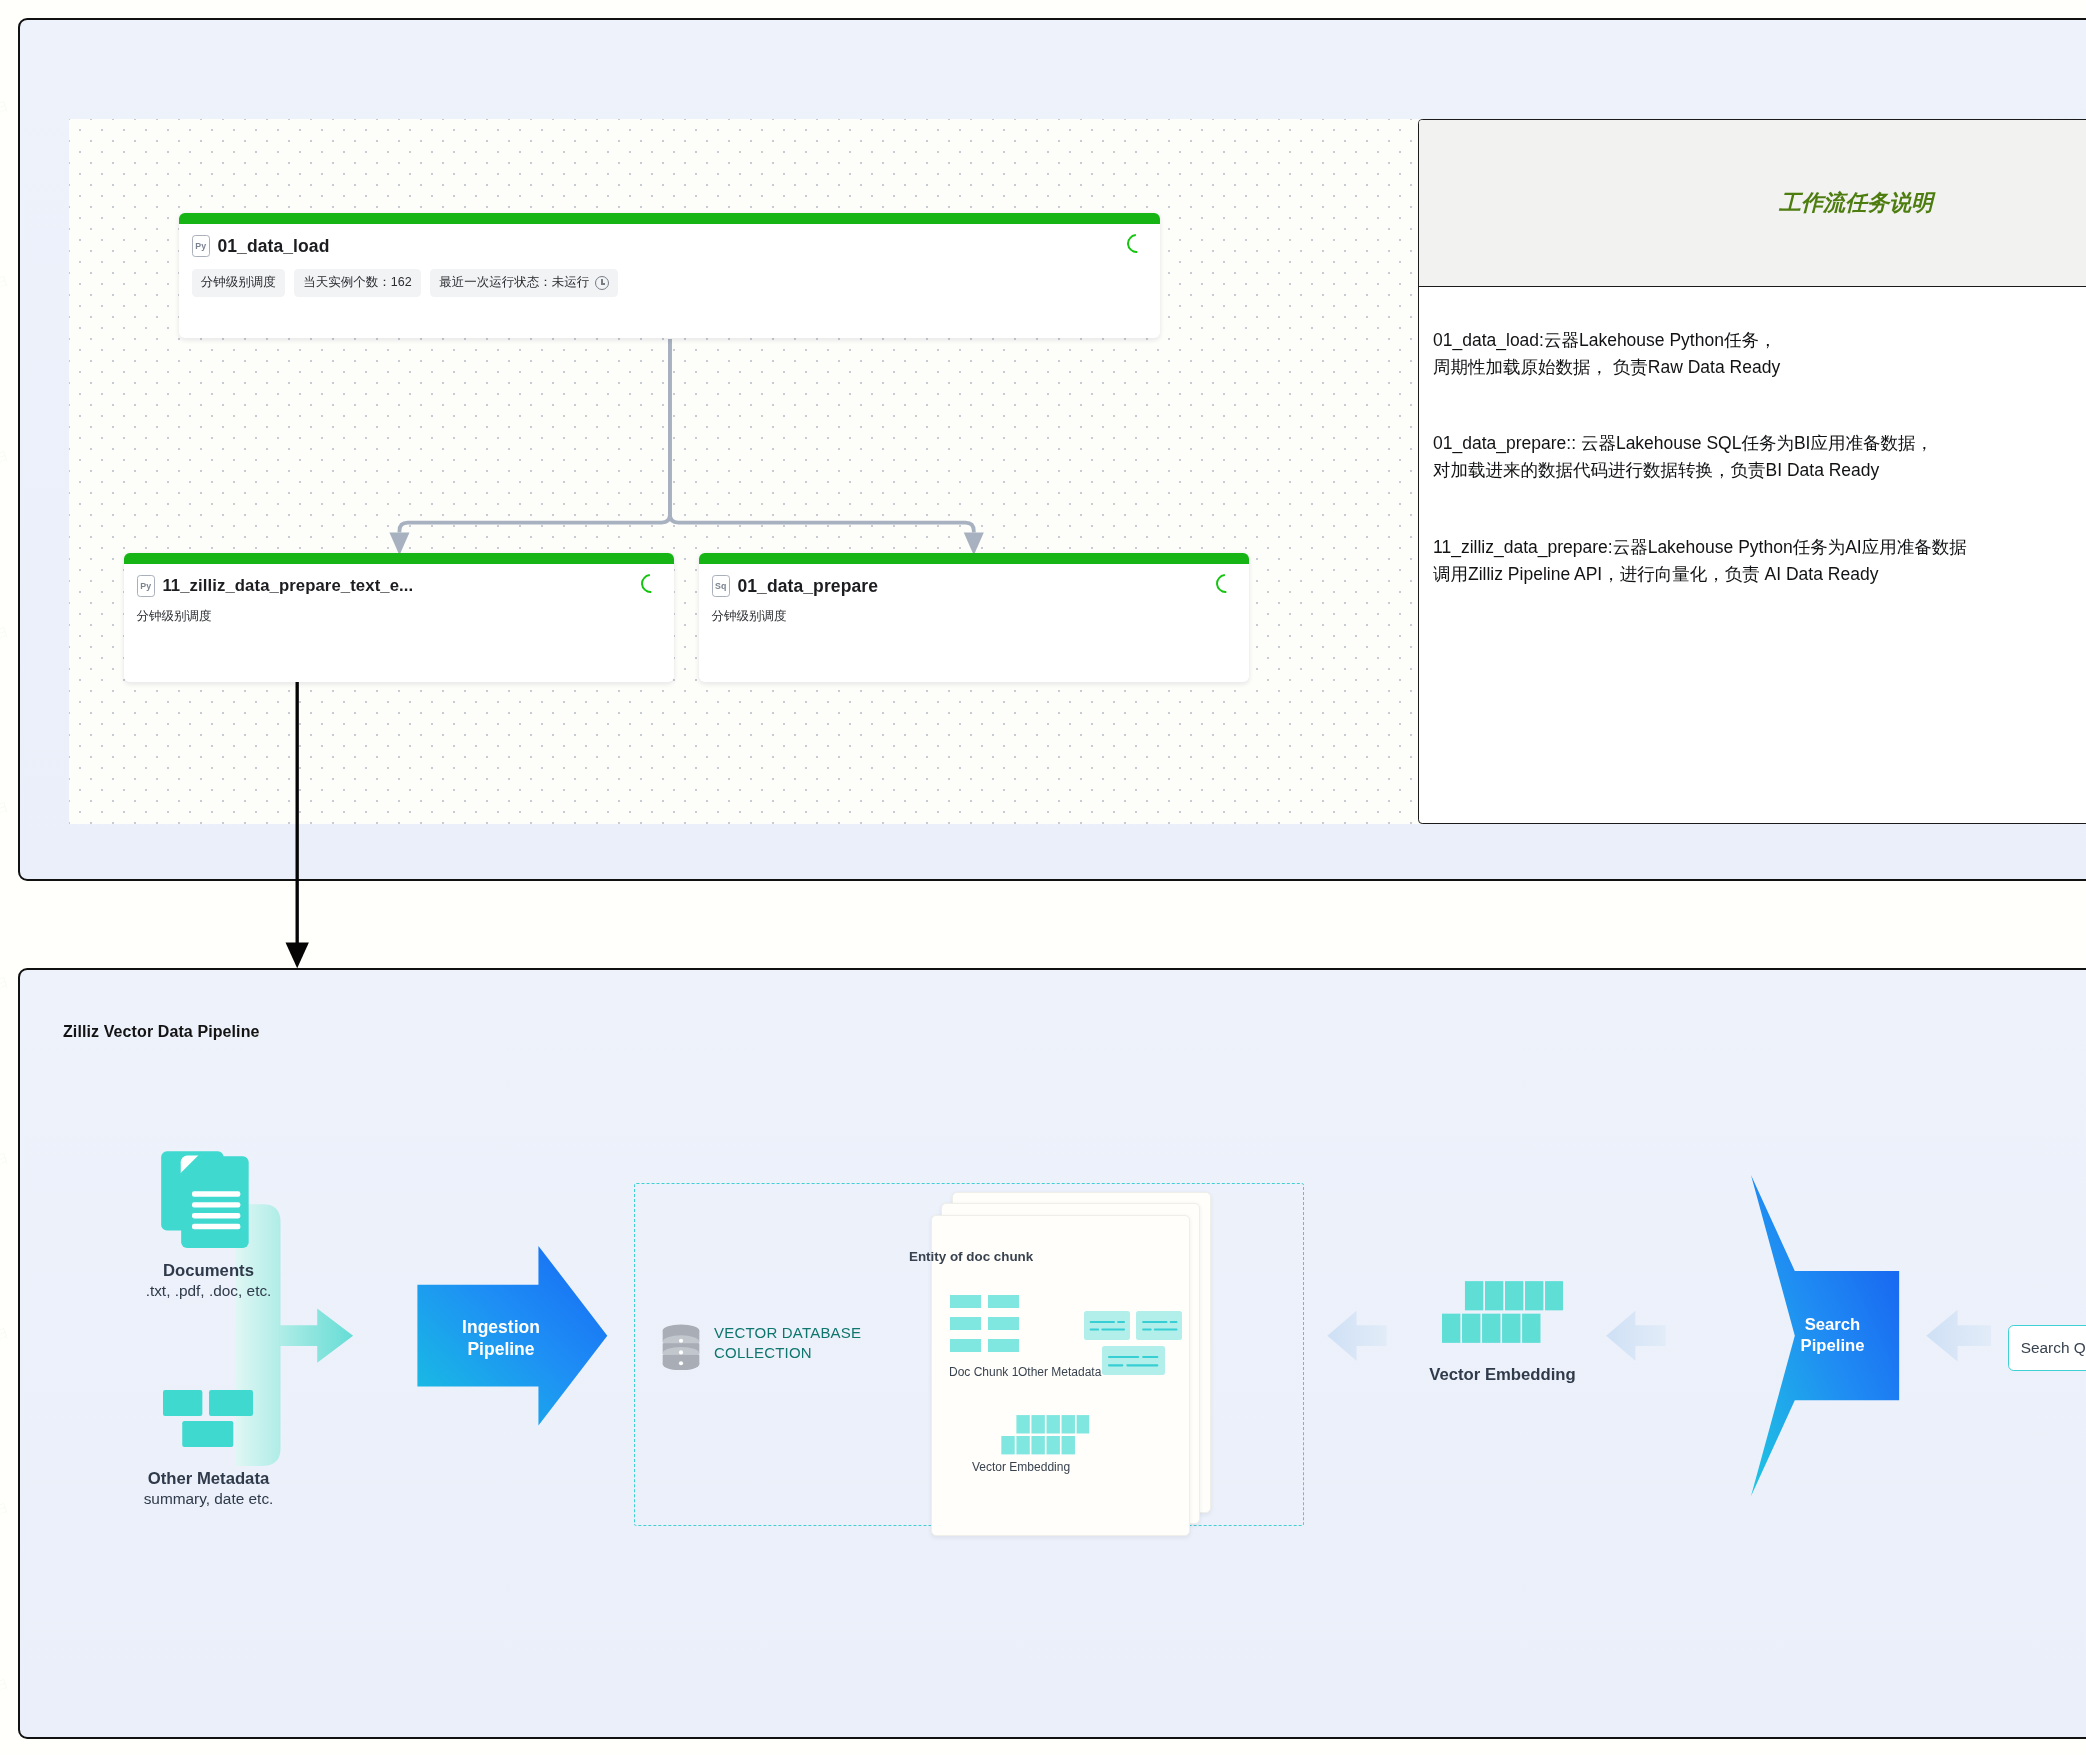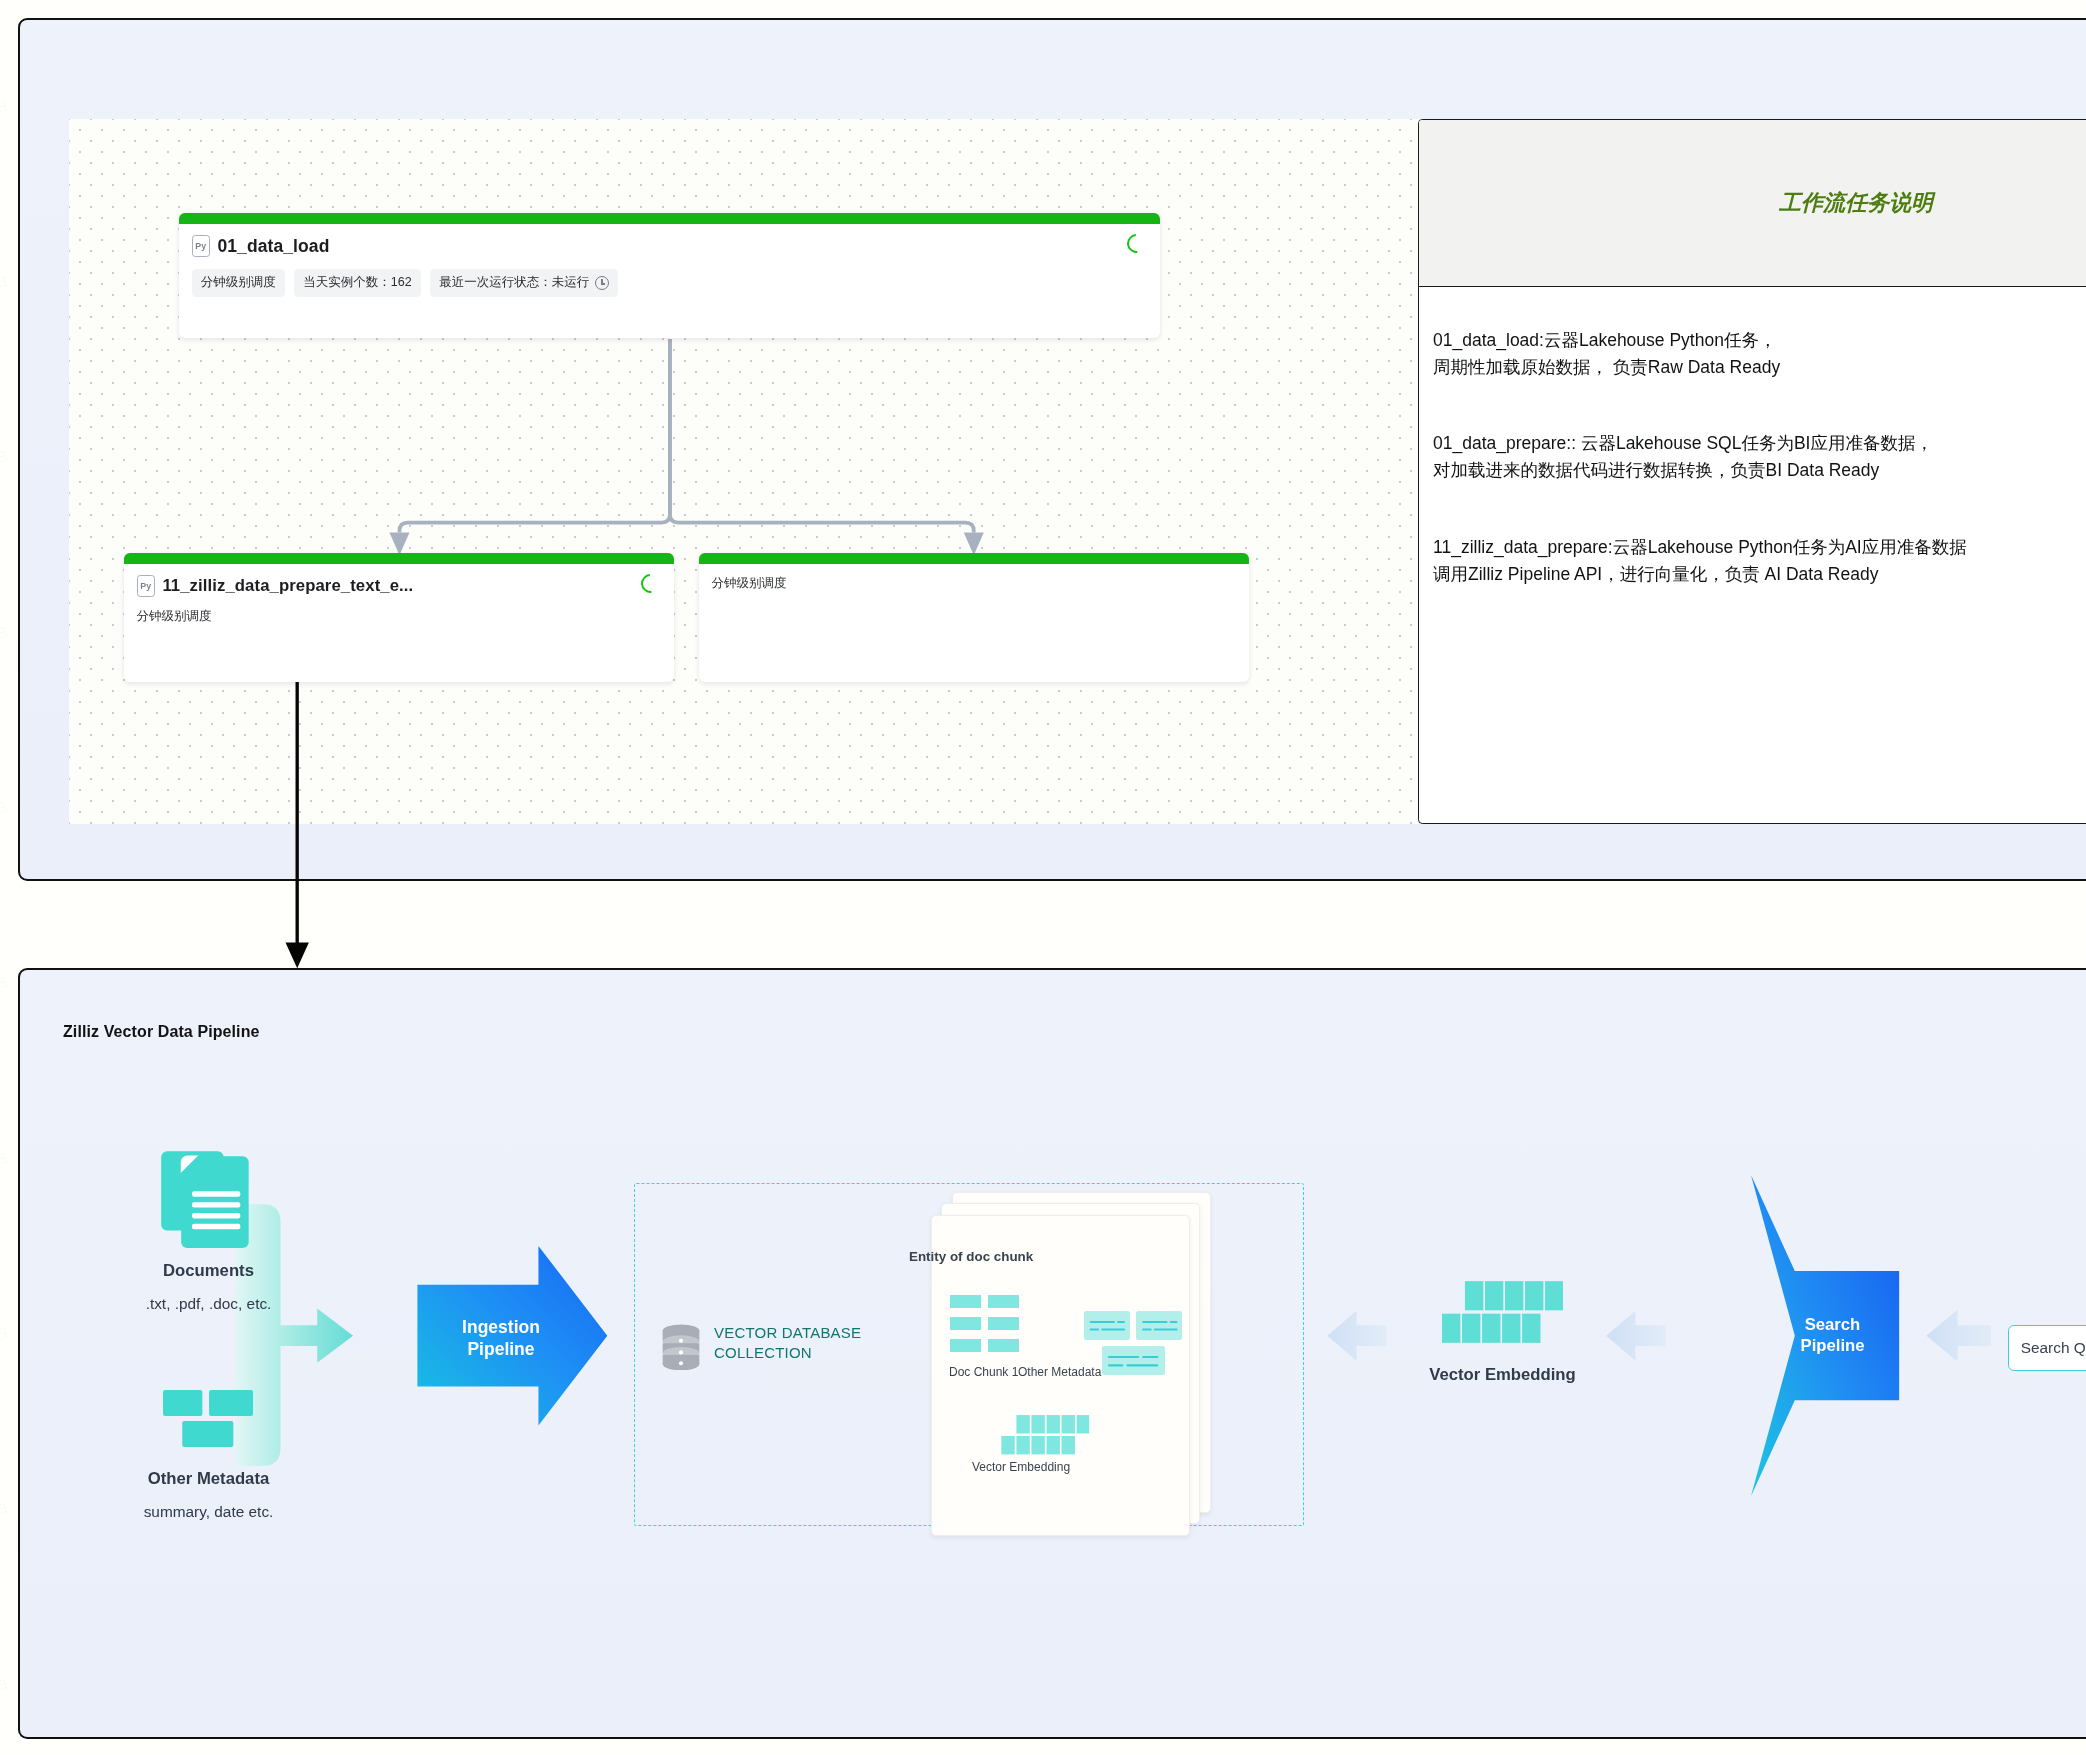--- a/index.html
+++ b/index.html
@@ -106,21 +106,21 @@
   #desc-head span { font-size: 22px; font-weight: 700; font-style: italic; color: #4d7c0f; }
   #desc-body { flex: 1; padding: 40px 14px 0 14px; }
   .desc-item { margin-bottom: 49px; }
   .desc-item p { font-size: 17.5px; line-height: 1.55; color: #111214; white-space: nowrap; }
 
   
   .zp-cap {
     position: absolute; text-align: center; color: #2f3a4a; white-space: nowrap;
   }
   .zp-cap b { display: block; font-size: 16.7px; font-weight: 700; }
-  .zp-cap span { display: block; font-size: 15.4px; font-weight: 400; margin-top: 14px; }
+  .zp-cap span { display: block; font-size: 15.4px; font-weight: 400; margin-top: 1px; }
 
   #doc-icon { position: absolute; left: 161px; top: 1148px; width: 92px; height: 100px; }
   #meta-icon{ position: absolute; left: 163px; top: 1390px; width: 90px; height: 65px; }
   #doc-cap  { left: 121px; top: 1261px; width: 175px; }
   #meta-cap { left: 100px; top: 1469px; width: 217px; }
 
   .arrowlabel { position: absolute; color: #ffffff; font-weight: 700; text-align: center; }
 
   #ingestion-label { left: 434px; top: 1316px; width: 134px; font-size: 17.5px; line-height: 1.28; }
   #search-label    { left: 1770px; top: 1314px; width: 125px; font-size: 16.7px; line-height: 1.28; }
@@ -303,20 +303,25 @@
     <div class="node-head">
       <div class="lang-badge">Py</div>
       <div class="node-name" style="font-size:16.7px;max-width:426px">11_zilliz_data_prepare_text_e...</div>
       <div class="spin"></div>
     </div>
     <div class="sched-plain">分钟级别调度</div>
   </div>
 
   <div class="node" id="node-prepare">
     <div class="node-bar"></div>
+    <div class="node-head">
+      <div class="lang-badge">Sq</div>
+      <div class="node-name">01_data_prepare</div>
+      <div class="spin"></div>
+    </div>
     <div class="sched-plain">分钟级别调度</div>
   </div>
 
   <div id="desc-table">
     <div id="desc-head">
       <span>工作流任务说明</span>
     </div>
     <div id="desc-body">
       <div class="desc-item">
         <p>01_data_load:云器Lakehouse Python任务，</p>

